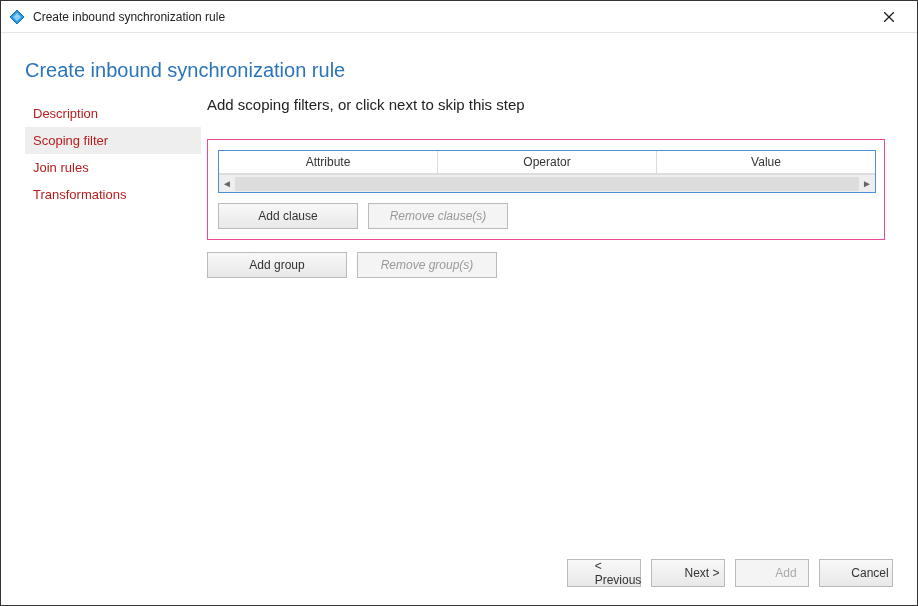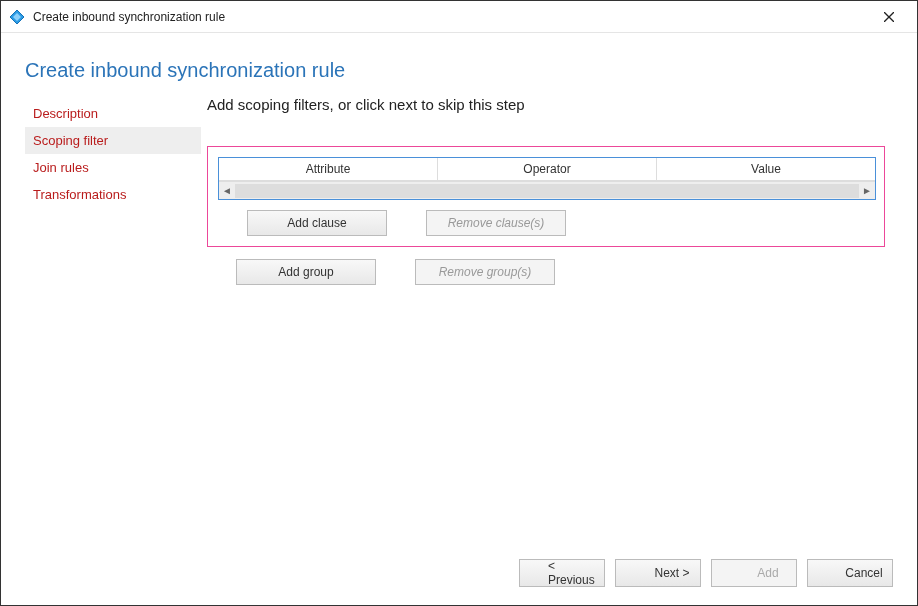--- a/index.html
+++ b/index.html
@@ -30,21 +30,21 @@
   .body-row { display:flex; flex:1; overflow:hidden; }
 
   .sidebar { width:200px; padding:4px 0 0 24px; }
   .sidebar .navitem {
     font-size:13px; color:#b91c1c; padding:6px 8px; cursor:pointer;
     margin-bottom:0;
   }
   .sidebar .navitem.selected { background:#eee; }
 
   .main { flex:1; padding:0 32px 0 6px; }
-  .instruction { font-size:15px; color:#222; margin-bottom:33px; }
+  .instruction { font-size:15px; color:#222; margin-bottom:26px; }
 
   .filters-box { border:1px solid #ec4899; padding:10px 8px 10px 10px; }
 
   .grid-outer { border:1px solid #4a90d9; background:#fff; }
   .grid-head { display:flex; border-bottom:1px solid #ddd; }
   .grid-head .hcell {
     flex:1; font-size:12px; color:#333; text-align:center;
     padding:4px 0; border-right:1px solid #ddd;
   }
   .grid-head .hcell:last-child { border-right:none; }
@@ -72,32 +72,32 @@
     width:16px; height:16px; display:flex; align-items:center;
     justify-content:center; font-size:10px; color:#666;
   }
   .grid-scroll .strack { flex:1; height:14px; background:#ddd; }
 
   .btnrow { display:flex; gap:10px; margin-top:10px; }
   .btn {
     min-width:140px; height:26px; font-size:12px; color:#333;
     border:1px solid #bbb; background:linear-gradient(#f8f8f8,#e8e8e8);
     cursor:pointer; padding:0 8px; display:inline-flex;
-    align-items:center; justify-content:center;margin-left:29px;
+    align-items:center; justify-content:center;
   }
   .btn.disabled { color:#999; background:#f4f4f4; cursor:default;font-style:italic; }
 
   .grouprow { display:flex; gap:10px; margin-top:12px; }
 
   .footer {
     position:absolute; bottom:18px; right:24px;
     display:flex; gap:10px;
   }
   .footer .fbtn {
-    width:86px; height:28px; font-size:12px; color:#333;
+    width:74px; height:28px; font-size:12px; color:#333;
     border:1px solid #bbb; background:linear-gradient(#f8f8f8,#e8e8e8);
     display:flex; align-items:center; justify-content:center; cursor:pointer;padding-left:28px;
   }
   .footer .fbtn.disabled { color:#aaa; background:#f4f4f4; cursor:default; }
 </style>
 </head>
 <body>
 
 <div class="window">
 

